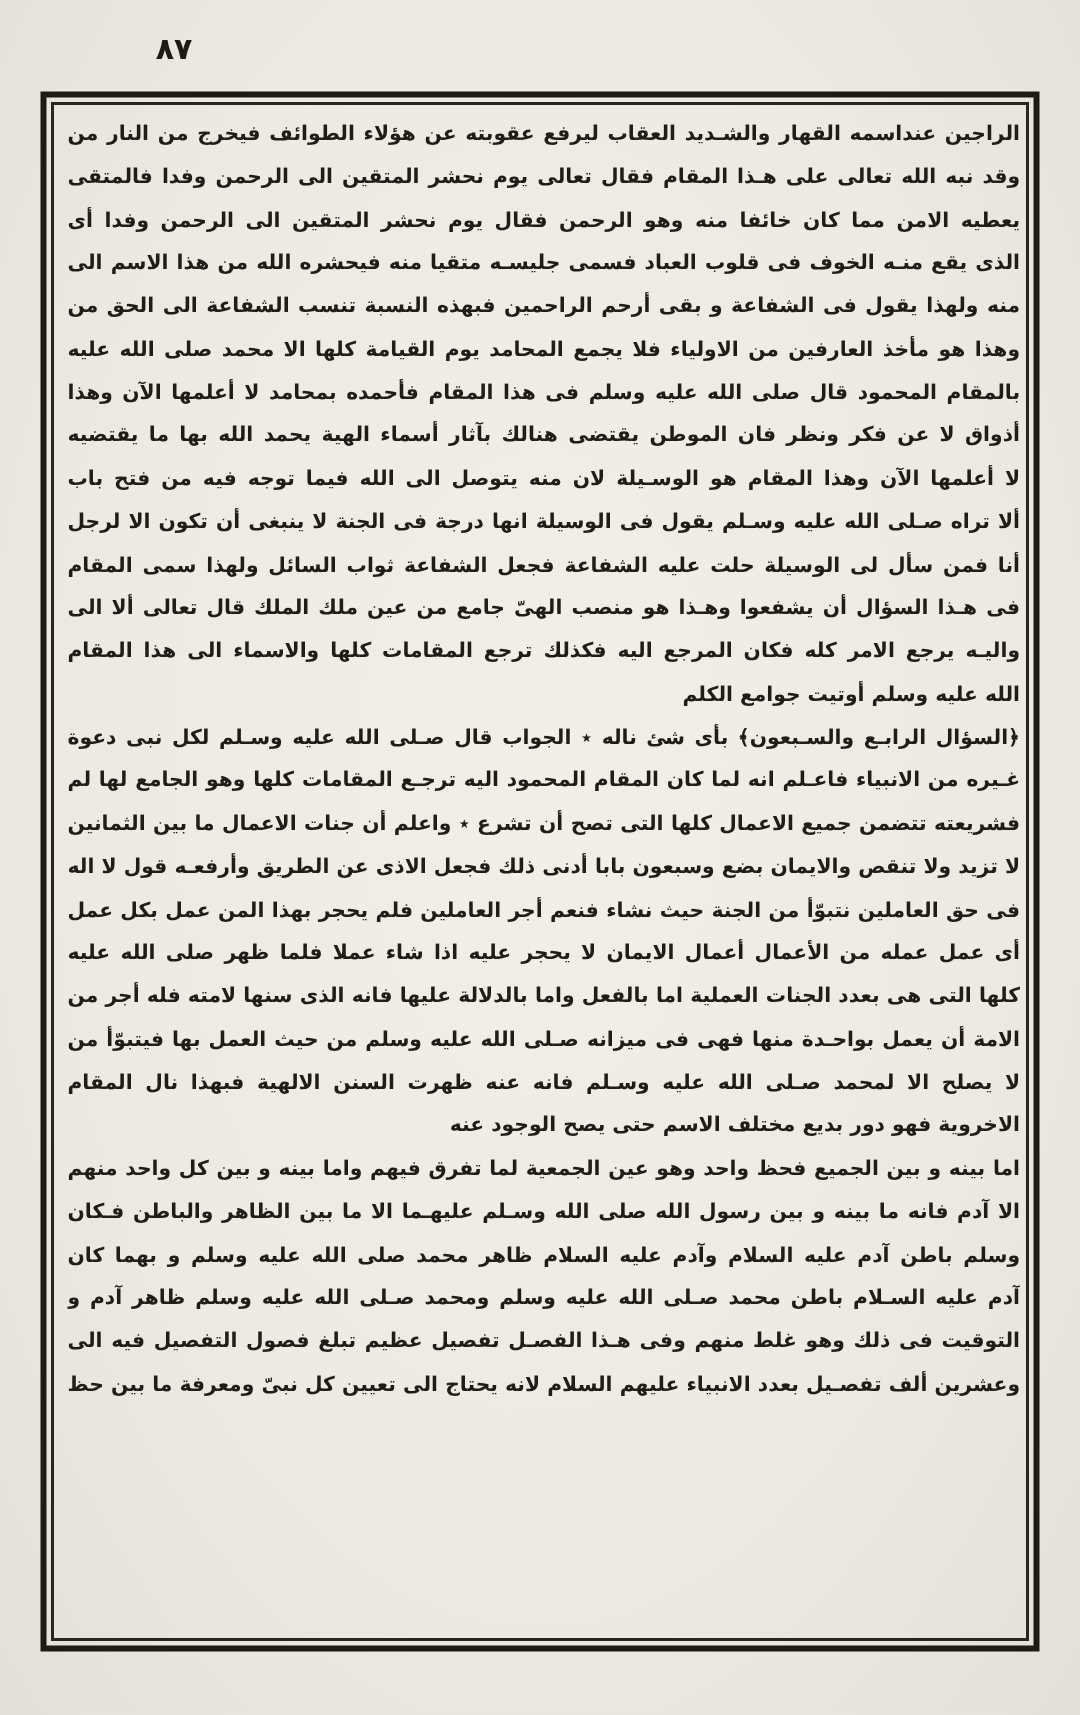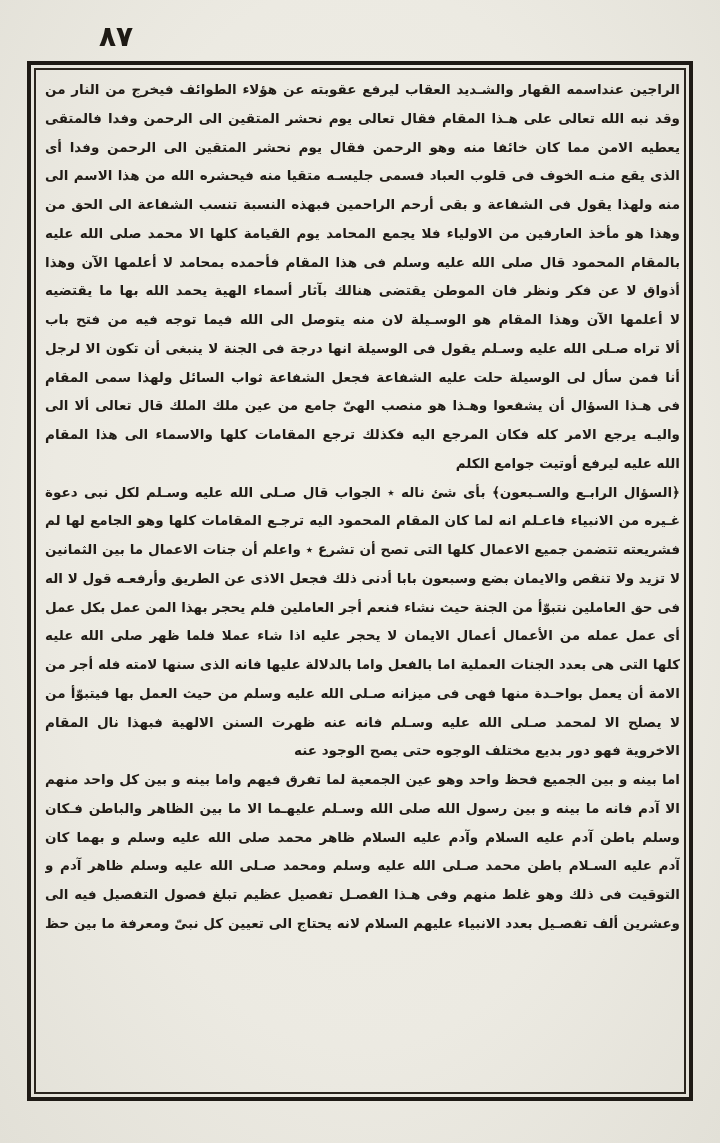--- a/index.html
+++ b/index.html
@@ -13,21 +13,21 @@
   .page {
     position:absolute; inset:0;
     background:
       radial-gradient(ellipse at 50% 45%, #f1efe7 0%, #eceae2 60%, #e2e0d7 100%);
   }
   .page-number {
     position:absolute;
     top:20px; left:86px;
     width:60px;
     text-align:center;
-    font-size:28px;
+    font-size:20px;
     font-weight:bold;
     color:#1e1a15;
     letter-spacing:2px;
   }
   .frame {
     position:absolute;
     left:27px; top:61px;
     width:666px; height:1040px;
     border:4px solid #1e1a15;
     padding:3px;
@@ -76,31 +76,31 @@
           <div class="line">الذى يقع منـه الخوف فى قلوب العباد فسمى جليسـه متقيا منه  فيحشره الله من هذا الاسم الى الاسم الالهىّ  الذى</div>
           <div class="line">منه ولهذا يقول فى الشفاعة و بقى أرحم الراحمين فبهذه النسبة تنسب الشفاعة الى الحق من الحق من حيث آثار أسمائه</div>
           <div class="line">وهذا هو مأخذ العارفين من الاولياء فلا يجمع المحامد يوم القيامة كلها الا محمد صلى الله عليه وسلم فهذا الذى عبر عنه</div>
           <div class="line">بالمقام المحمود  قال صلى الله عليه وسلم فى هذا المقام فأحمده بمحامد لا أعلمها الآن وهذا يدلك أن علوم الانبياء والاولياء</div>
           <div class="line">أذواق لا عن فكر ونظر  فان الموطن يقتضى هنالك بآثار أسماء الهية يحمد الله بها ما يقتضيه موطن الدنيا فلهذا قال</div>
           <div class="line">لا أعلمها الآن وهذا المقام هو الوسـيلة لان منه يتوصل الى الله فيما توجه فيه من فتح باب الشفاعة وهو شفاعته فى الجميع</div>
           <div class="line">ألا تراه صـلى الله عليه وسـلم يقول فى الوسيلة انها درجة فى الجنة لا ينبغى أن تكون الا لرجل واحد وأرجو أن أكون</div>
           <div class="line">أنا فمن سأل لى الوسيلة حلت عليه الشفاعة فجعل الشفاعة ثواب السائل ولهذا سمى المقام المحمود الوسـيلة  وكان ثوابهم</div>
           <div class="line">فى هـذا السؤال أن يشفعوا وهـذا هو منصب الهىّ جامع من عين ملك الملك  قال تعالى ألا الى الله تصير الامور  وقال</div>
           <div class="line">واليـه يرجع الامر كله  فكان المرجع اليه فكذلك ترجع المقامات كلها والاسماء الى هذا المقام المحمود  ٭  قال صلى</div>
-          <div class="line short">الله عليه ليرفع أوتيت جوامع الكلم</div>
+          <div class="line short">الله عليه وسلم أوتيت جوامع الكلم</div>
           <div class="line">﴿السؤال الرابـع والسـبعون﴾  بأى شئ ناله ٭  الجواب  قال صـلى الله عليه وسـلم لكل نبى دعوة مسـتجابة</div>
           <div class="line">غـيره من الانبياء فاعـلم انه لما كان المقام المحمود اليه ترجـع المقامات كلها وهو الجامع لها لم يصح أن يكون صاحبه</div>
           <div class="line">فشريعته تتضمن جميع الاعمال كلها التى تصح أن تشرع  ٭  واعلم أن جنات الاعمال ما بين الثمانين الى السبعين</div>
           <div class="line">لا تزيد ولا تنقص والايمان بضع وسبعون بابا أدنى ذلك فجعل الاذى عن الطريق وأرفعـه قول لا اله الا الله قال تعالى</div>
           <div class="line">فى حق العاملين  نتبوّأ من الجنة حيث نشاء فنعم أجر العاملين  فلم يحجر بهذا المن عمل بكل عمل فان الانسان فى الدنيا</div>
           <div class="line">أى عمل عمله من الأعمال أعمال الايمان لا يحجر عليه اذا شاء عملا فلما ظهر صلى الله عليه وسلم بجميع شعب الايمان</div>
           <div class="line">كلها التى هى بعدد الجنات العملية اما بالفعل واما بالدلالة عليها فانه الذى سنها لامته فله أجر من عمل بها ولا يخلو واحد من</div>
           <div class="line">الامة أن يعمل بواحـدة منها فهى فى ميزانه صـلى الله عليه وسلم من حيث العمل بها فيتبوّأ من الجنة حيث يشاء وهـذا</div>
           <div class="line">لا يصلح الا لمحمد صـلى الله عليه وسـلم فانه عنه ظهرت السنن الالهية  فبهذا نال المقام المحمود وبجوامع الكلم و بالبعثة</div>
-          <div class="line short">الاخروية فهو دور بديع مختلف الوجوه حتى يصح الوجود عنه</div>
+          <div class="line short">الاخروية فهو دور بديع مختلف الاسم حتى يصح الوجود عنه</div>
           <div class="line">اما بينه و بين الجميع فحظ واحد وهو عين الجمعية لما تفرق فيهم واما بينه و بين كل واحد منهم فثمانية وسبعون حظا ومقاما</div>
           <div class="line">الا آدم فانه ما بينه و بين رسول الله صلى الله وسـلم عليهـما الا ما بين الظاهر والباطن فـكان فى الدنيا محمد صلى الله عليه</div>
           <div class="line">وسلم باطن آدم عليه السلام وآدم عليه السلام ظاهر  محمد صلى الله عليه وسلم و بهما  كان الظاهر والباطن وهو فى الآخرة</div>
           <div class="line">آدم عليه السـلام باطن محمد صـلى الله عليه وسلم  ومحمد صـلى الله عليه وسلم ظاهر آدم و بهما يكون الظاهر والباطن فى</div>
           <div class="line">التوقيت فى ذلك وهو غلط منهم وفى هـذا الفصـل تفصيل عظيم تبلغ فصول التفصيل فيه الى مائة ألف تفصــيل وأر بعة</div>
           <div class="line">وعشرين ألف تفصـيل بعدد الانبياء عليهم السلام لانه يحتاج الى تعيين كل نبىّ ومعرفة ما بين حظ محمد صـلى الله عليه</div>
         </div>
     </div>
   </div>
 </div>

